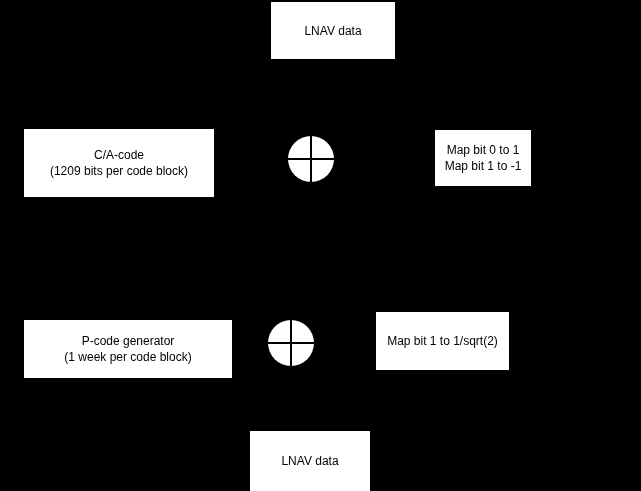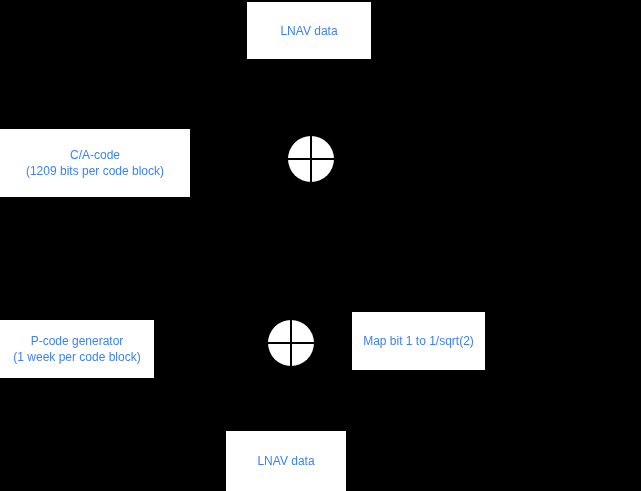--- a/index.html
+++ b/index.html
@@ -11,29 +11,30 @@
     position: relative;
     width: 641px;
     height: 491px;
     background: #000000;
     overflow: hidden;
     font-family: "Liberation Sans", sans-serif;
   }
   .block {
     position: absolute;
     background: #ffffff;
-    color: #3b82f6;
+    color: #000000;
     display: flex;
     flex-direction: column;
     align-items: center;
     justify-content: center;
     text-align: center;
     font-size: 12px;
     line-height: 16px;
     box-sizing: border-box;
+    margin-left: 24px;
   }
   .block .line {
     display: block;
     white-space: nowrap;
   }
   .mixer {
     position: absolute;
     background: #ffffff;
     border-radius: 50%;
     box-sizing: border-box;
@@ -69,22 +70,26 @@
   <div class="block" id="block-ca-code" style="left:0px; top:129px; width:190px; height:68px;">
     <span class="line">C/A-code</span>
     <span class="line">(1209 bits per code block)</span>
   </div>
 
   <div class="mixer" id="mixer-ca" style="left:288px; top:136px; width:46px; height:46px;">
     <span class="bar-h"></span>
     <span class="bar-v"></span>
   </div>
 
+  <div class="block" id="block-map-ca" style="left:411px; top:130px; width:96px; height:56px;">
+    <span class="line">Map bit 0 to 1</span>
+    <span class="line">Map bit 1 to -1</span>
+  </div>
 
-  <div class="block" id="block-p-code" style="left:0px; top:320px; width:154px; height:58px;">
+  <div class="block" id="block-p-code" style="left:0px; top:320px; width:208px; height:58px;">
     <span class="line">P-code generator</span>
     <span class="line">(1 week per code block)</span>
   </div>
 
   <div class="mixer" id="mixer-p" style="left:268px; top:320px; width:46px; height:46px;">
     <span class="bar-h"></span>
     <span class="bar-v"></span>
   </div>
 
   <div class="block" id="block-map-p" style="left:352px; top:312px; width:133px; height:58px;">

